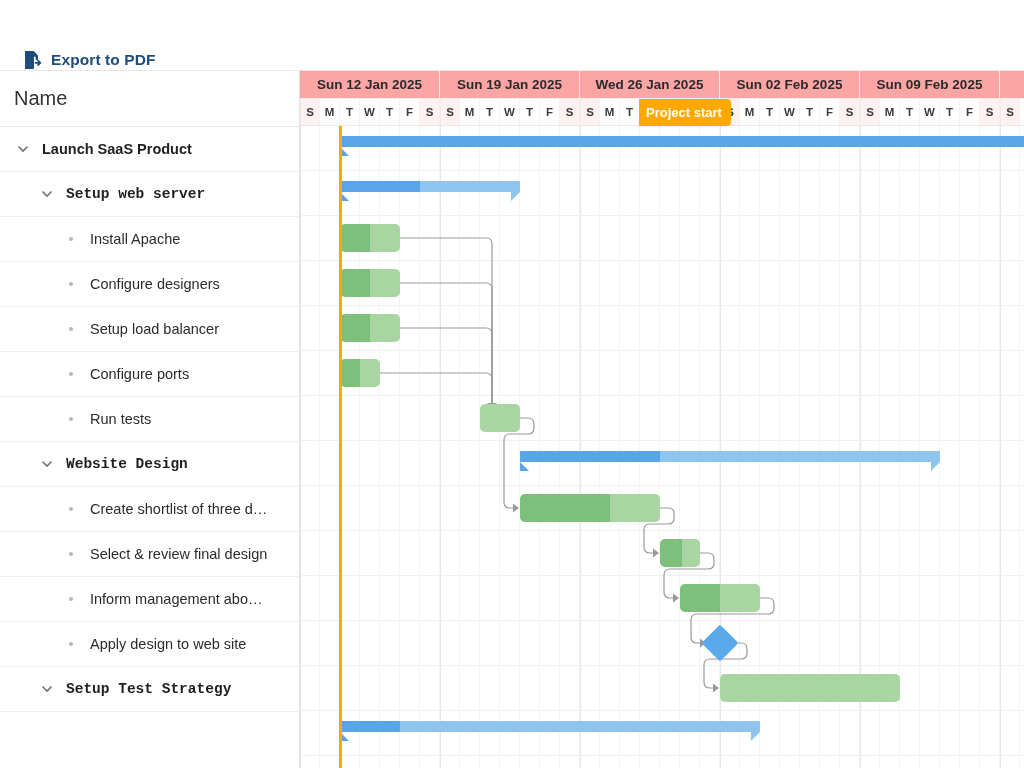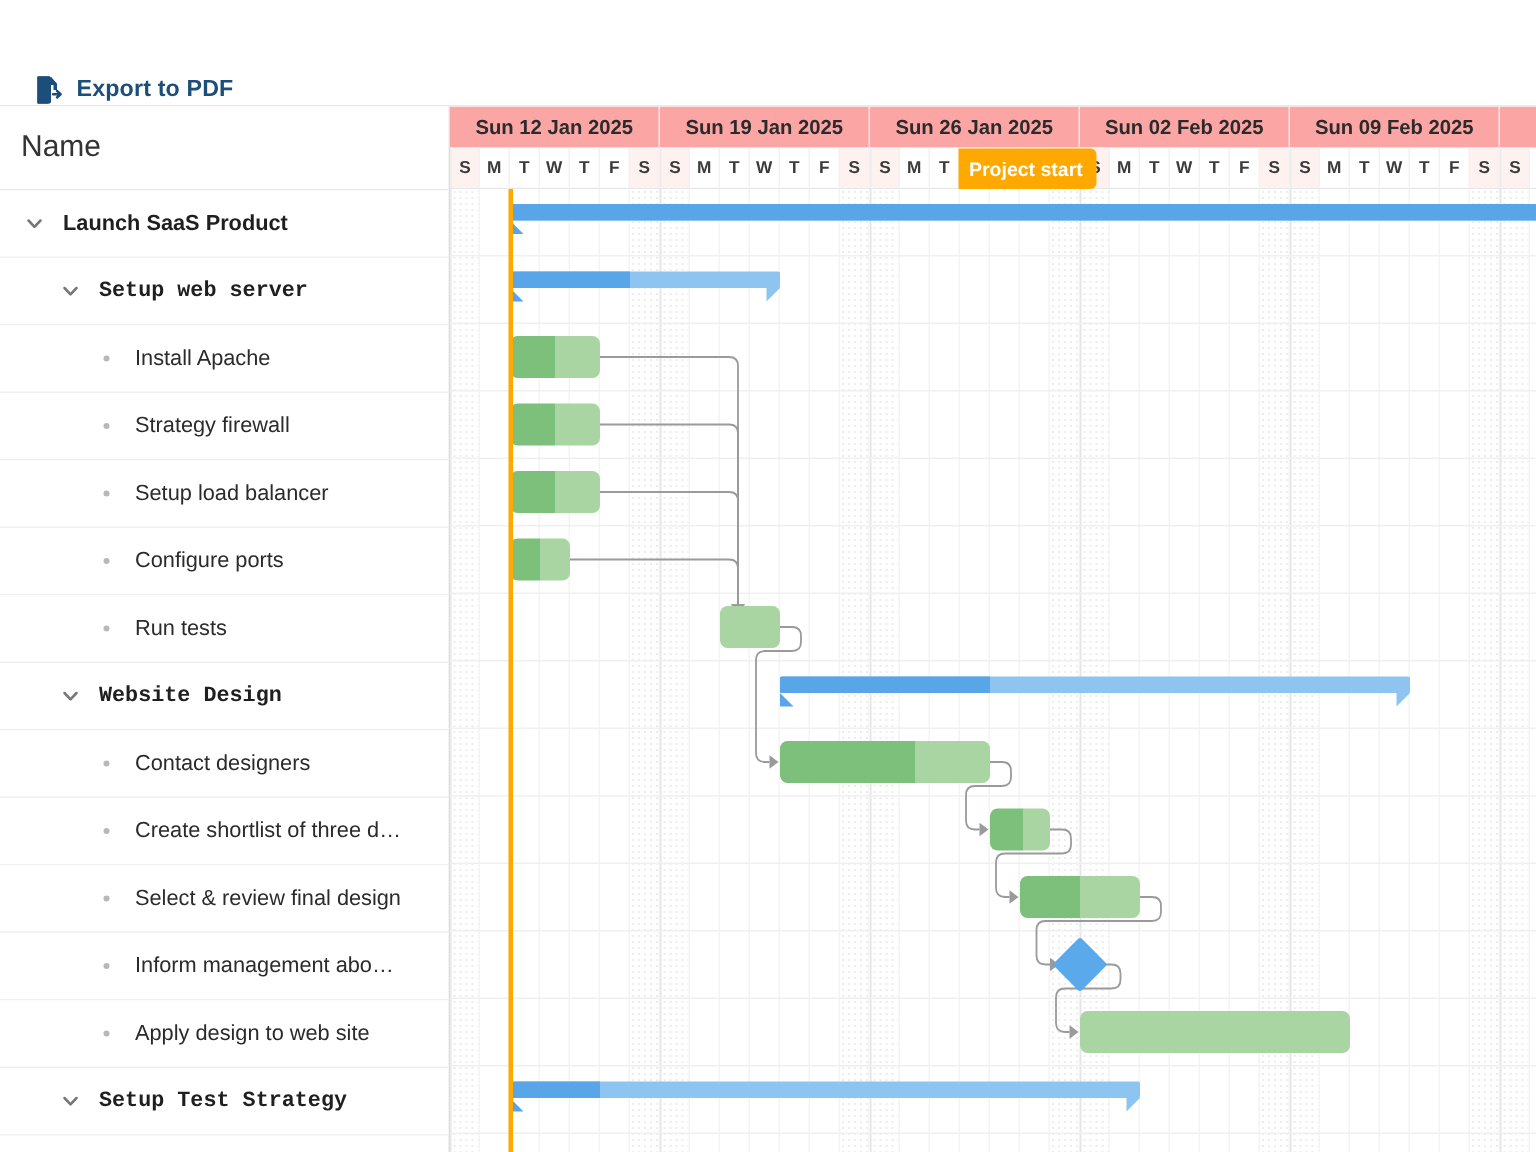--- a/index.html
+++ b/index.html
@@ -266,21 +266,21 @@
         <div class="grow lvl2">
           <span class="bullet">
             <i></i>
           </span>
           <span class="tname">Install Apache</span>
         </div>
         <div class="grow lvl2">
           <span class="bullet">
             <i></i>
           </span>
-          <span class="tname">Strategy firewall</span>
+          <span class="tname">Configure designers</span>
         </div>
         <div class="grow lvl2">
           <span class="bullet">
             <i></i>
           </span>
           <span class="tname">Setup load balancer</span>
         </div>
         <div class="grow lvl2">
           <span class="bullet">
             <i></i>
@@ -298,26 +298,20 @@
             <svg width="14" height="14" viewBox="0 0 14 14">
               <path d="M3 5 L7 9.2 L11 5" stroke="#777" stroke-width="1.7" fill="none" stroke-linecap="round" stroke-linejoin="round"></path>
             </svg>
           </span>
           <span class="tname">Website Design</span>
         </div>
         <div class="grow lvl2">
           <span class="bullet">
             <i></i>
           </span>
-          <span class="tname">Contact designers</span>
-        </div>
-        <div class="grow lvl2">
-          <span class="bullet">
-            <i></i>
-          </span>
           <span class="tname">Create shortlist of three d…</span>
         </div>
         <div class="grow lvl2">
           <span class="bullet">
             <i></i>
           </span>
           <span class="tname">Select &amp; review final design</span>
         </div>
         <div class="grow lvl2">
           <span class="bullet">
@@ -339,21 +333,21 @@
           </span>
           <span class="tname">Setup Test Strategy</span>
         </div>
       </div>
   </div>
 
   <div id="tl-pane">
     <div id="tl-weeks">
         <div class="wk">Sun 12 Jan 2025</div>
         <div class="wk">Sun 19 Jan 2025</div>
-        <div class="wk">Sun 26 Jan 2025</div>
+        <div class="wk">Wed 26 Jan 2025</div>
         <div class="wk">Sun 02 Feb 2025</div>
         <div class="wk">Sun 09 Feb 2025</div>
         <div class="wk">S</div>
       </div>
     <div id="tl-days">
         <div class="dy we wkend-start">S</div>
         <div class="dy">M</div>
         <div class="dy">T</div>
         <div class="dy">W</div>
         <div class="dy">T</div>

